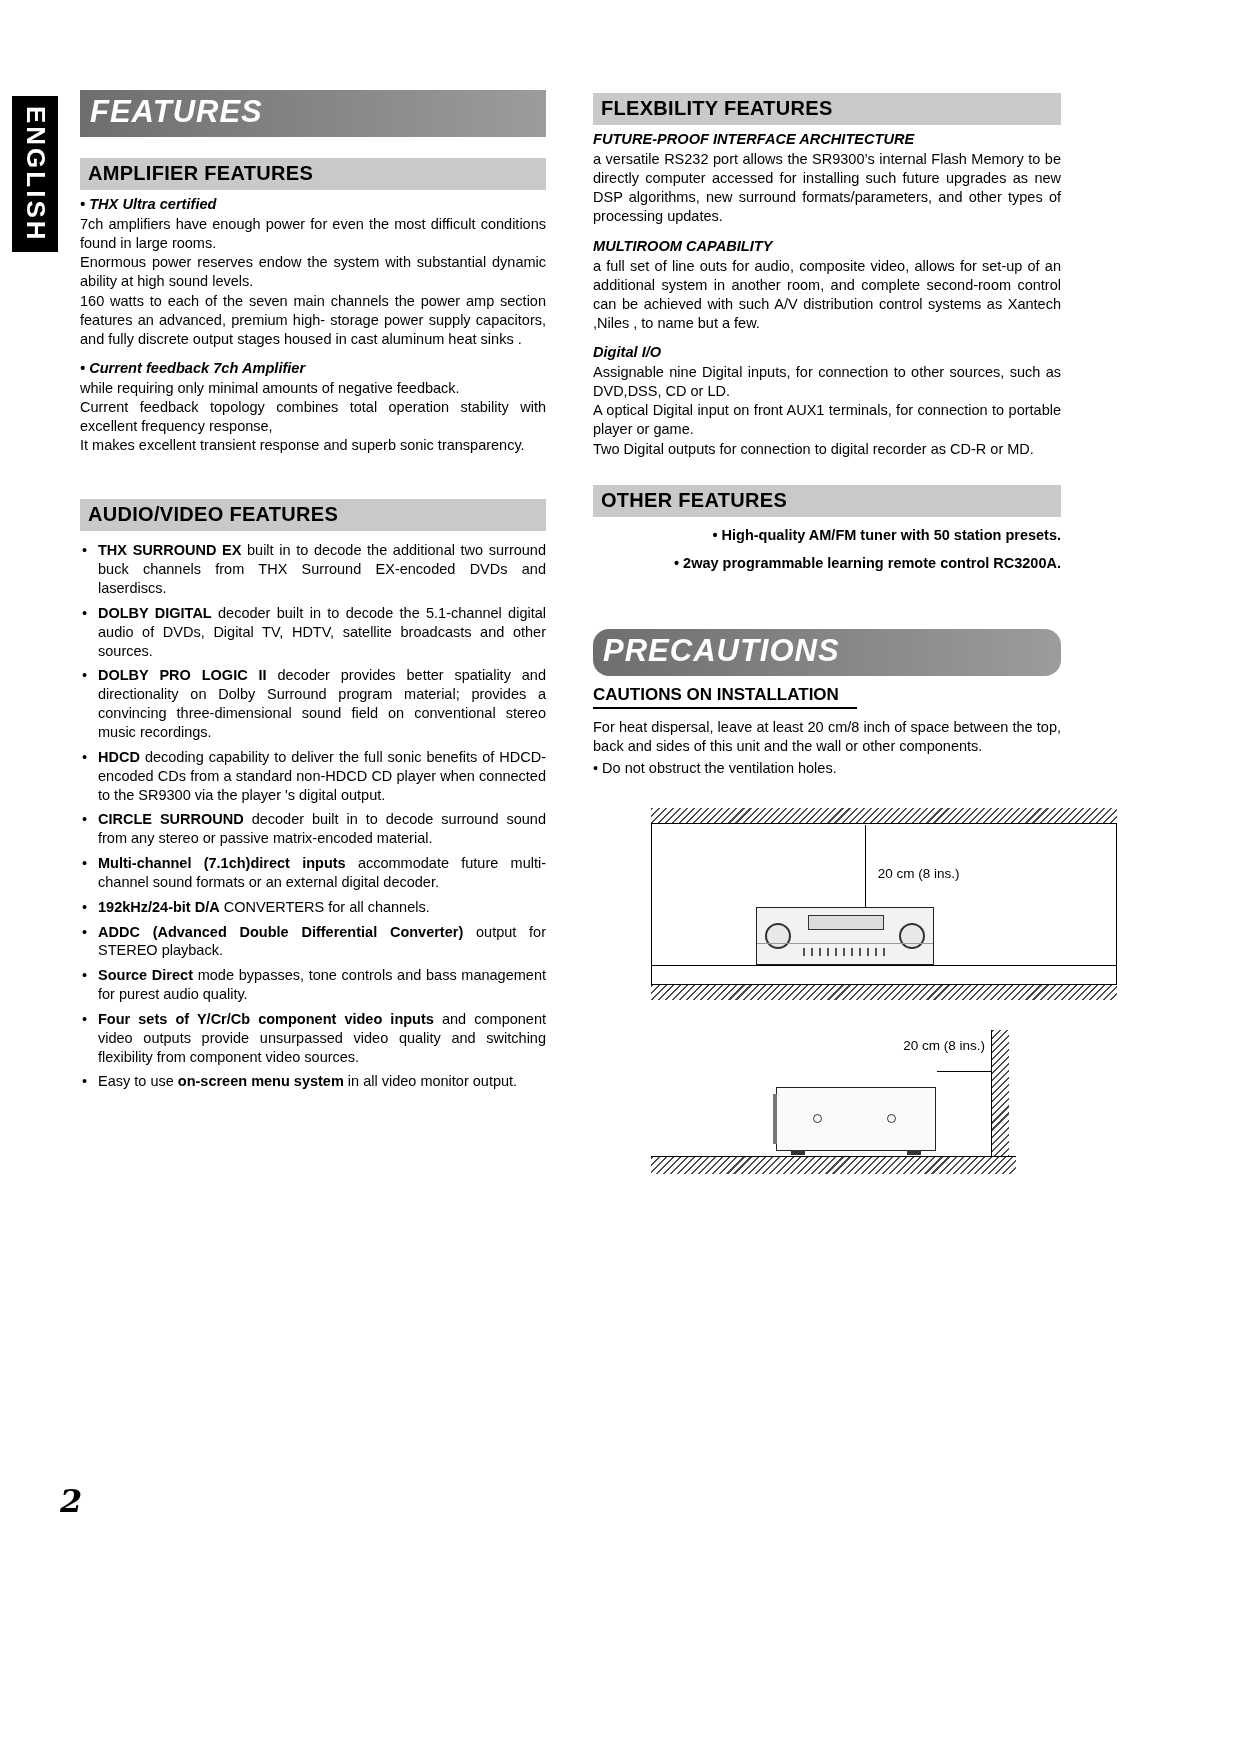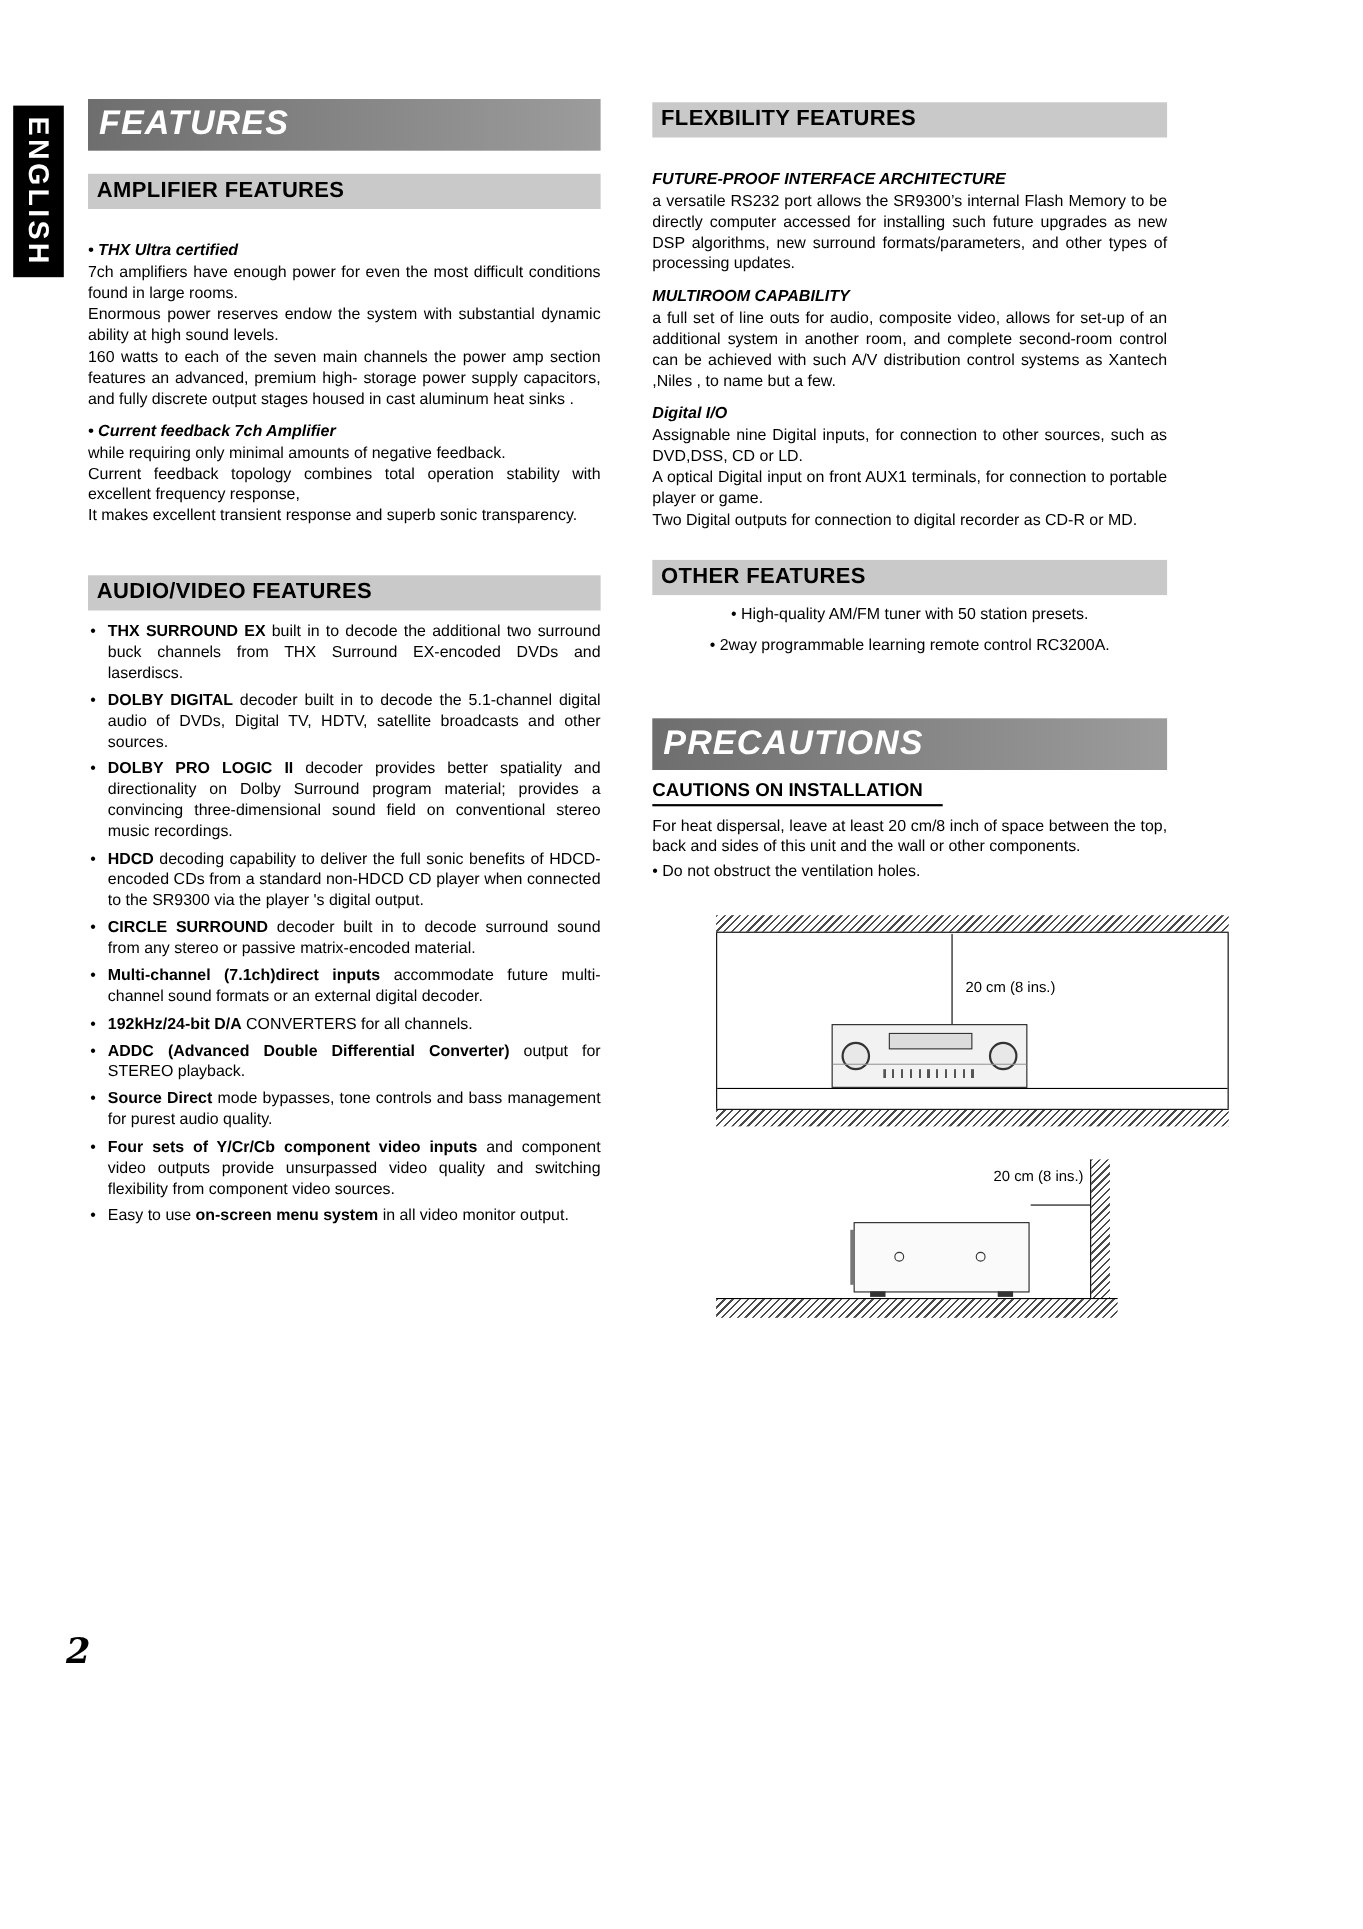--- a/index.html
+++ b/index.html
@@ -17,45 +17,45 @@
   .col { position:absolute; top:90px; }
   .col-left  { left:80px;  width:466px; }
   .col-right { left:593px; width:468px; top:93px; }
 
   .banner {
     background:linear-gradient(90deg,#6e6e6e,#9c9c9c);
     color:#fff; font-style:italic; font-weight:bold; font-size:31px;
     padding:4px 10px 7px 10px; letter-spacing:1px;
   }
   .banner-features { margin-bottom:21px; }
-  .banner-precautions { margin-top:56px; }
+  .banner-precautions { margin-top:56px;border-radius:16px; }
 
   .section-head {
     background:#c9c9c9; font-weight:bold; font-size:20px;
     padding:4px 8px 5px 8px; letter-spacing:0.3px;
   }
   .av-head { margin-top:44px; }
   .other-head { margin-top:26px; }
 
   .body, .sub-para { font-size:14.5px; line-height:1.32; text-align:justify; margin:0; }
   .sub-title {
     font-weight:bold; font-style:italic; font-size:14.6px;
     margin:11px 0 3px 0;
   }
-  .first-sub { margin-top:30px; }
+  .first-sub { margin-top:6px; }
 
   ul.features-list { margin:10px 0 0 0; padding:0; list-style:none; }
   ul.features-list li {
     position:relative; padding-left:18px; margin-bottom:6px;
     font-size:14.5px; line-height:1.3; text-align:justify;
   }
   ul.features-list li::before { content:"•"; position:absolute; left:2px; top:0; }
   .b { font-weight:bold; }
 
-  .bullet-line { margin:9px 0 0 0; text-align:center; }
+  .bullet-line { margin:9px 0 0 0; text-align:right;font-weight:bold; }
 
   .caution-head { margin-top:9px; }
   .caution-head span {
     display:inline-block; font-weight:bold; font-size:17px;
     border-bottom:2px solid #000; padding:0 18px 2px 0;
   }
   .precaution-para { margin-top:9px; }
   .precaution-bullet { margin-top:3px; text-align:left; }
 
   

